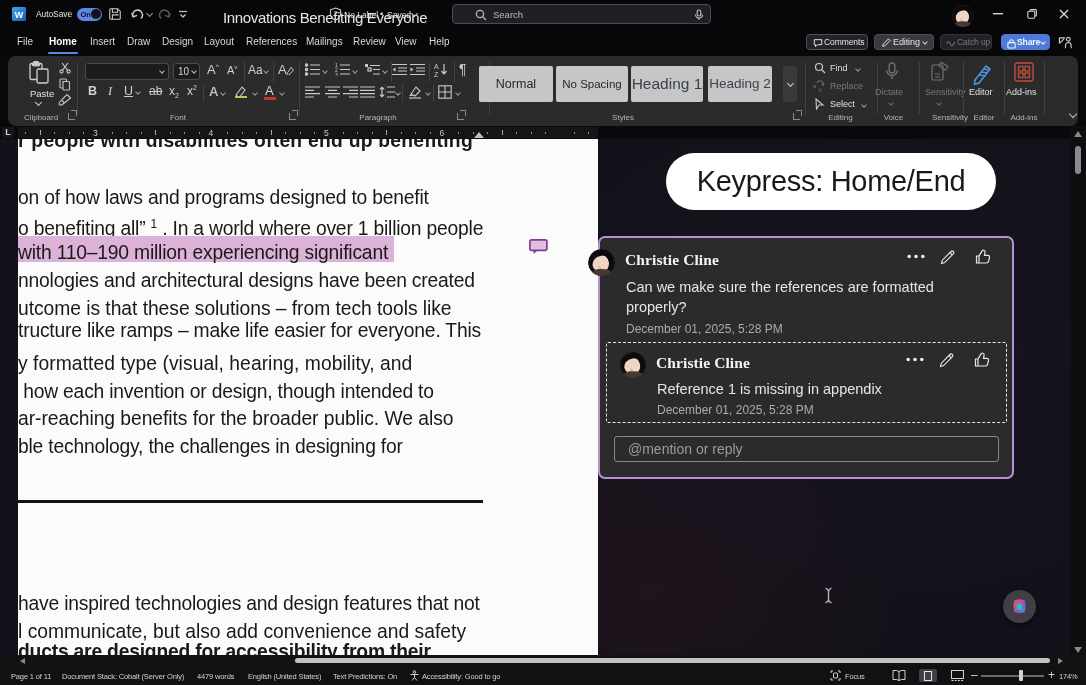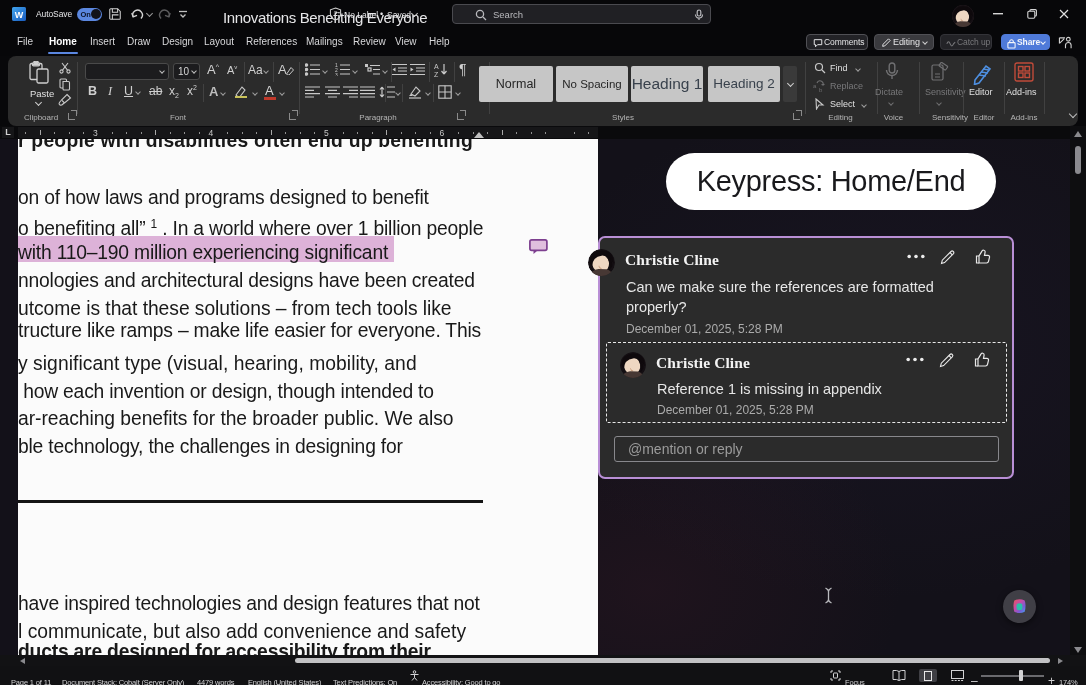--- a/index.html
+++ b/index.html
@@ -60,21 +60,21 @@
 .cavatar { border-radius:50%; overflow:hidden; position:absolute; }
 
 
 #hscroll { position:absolute; left:0; top:655px; width:1086px; height:11px; background:#121214; }
 #hthumb { position:absolute; left:295px; top:3px; width:755px; height:5px; background:#c2c2c4; border-radius:2.5px; }
 #vscroll { position:absolute; left:1070px; top:126px; width:16px; height:529px; background:#0e0e10; }
 #vthumb { position:absolute; left:5px; top:20px; width:6px; height:28px; background:#8a8a8e; border-radius:3px; }
 
 
 #statusbar { position:absolute; left:0; top:666px; width:1086px; height:19px; background:#111113; }
-.sitem { position:absolute; top:5.5px; font-size:7.5px; letter-spacing:-0.15px; color:#d2d2d4; white-space:nowrap;margin-top:6px; }
+.sitem { position:absolute; top:5.5px; font-size:7.5px; letter-spacing:-0.15px; color:#d2d2d4; white-space:nowrap; }
 </style>
 </head>
 <body>
 
 <div id="titlebar">
   <svg class="abs" style="left:12px;top:7px" width="14" height="14" viewBox="0 0 14 14">
       <rect x="0" y="0" width="14" height="14" rx="2" fill="#2b579a"></rect>
       <rect x="0" y="0" width="14" height="14" rx="2" fill="url(#wg)"></rect>
       <defs>
         <linearGradient id="wg" x1="0" y1="0" x2="1" y2="1">
@@ -335,21 +335,21 @@
     </svg>
   <span class="abs" style="left:448px;top:35px;width:4px;height:4px;border-right:1px solid #9d9d9d;border-bottom:1px solid #9d9d9d;transform:rotate(45deg)"></span>
   <span class="glabel" style="left:340px;width:60px">Paragraph</span>
   <span class="launcher" style="left:449px"></span>
   <div class="gsep" style="left:481px"></div>
 
   
   <div class="stylebox" style="left:471px;width:74px"><span style="font-size:12.5px;line-height:36px">Normal</span></div>
   <div class="stylebox" style="left:548px;width:72px"><span style="font-size:11.5px;line-height:36px">No Spacing</span></div>
   <div class="stylebox" style="left:623px;width:72px"><span style="font-size:15.5px;line-height:36px;color:#39424d">Heading 1</span></div>
-  <div class="stylebox" style="left:700px;width:72px"><span style="font-size:13.5px;line-height:36px;color:#39424d">Heading 2</span></div>
+  <div class="stylebox" style="left:700px;width:64px"><span style="font-size:13.5px;line-height:36px;color:#39424d">Heading 2</span></div>
   <div class="abs" style="left:775px;top:10px;width:14px;height:36px;background:#3a3a3a;border-radius:2px">
     <span class="abs" style="left:5px;top:15px;width:5px;height:5px;border-right:1.2px solid #cfcfcf;border-bottom:1.2px solid #cfcfcf;transform:rotate(45deg)"></span>
   </div>
   <span class="glabel" style="left:590px;width:50px">Styles</span>
   <span class="launcher" style="left:785px"></span>
   <div class="gsep" style="left:797px"></div>
 
   
   <svg class="abs" style="left:806px;top:6px" width="12" height="12" viewBox="0 0 12 12" fill="none" stroke="#c8c8c8" stroke-width="1.2">
       <circle cx="5" cy="5" r="3.5"></circle>
@@ -504,21 +504,21 @@
 <div id="canvas">
   <div id="page">
     <div class="dline" style="top:-12.5px;font-weight:bold;letter-spacing:0.25px">r people with disabilities often end up benefiting</div>
     <div class="dline" style="top:44.7px">on of how laws and programs designed to benefit</div>
     <div class="dline" style="top:72.4px">o benefiting all” <sup style="font-size:12px">1</sup> . In a world where over 1 billion people</div>
     <div class="abs" style="left:0px;top:97px;width:376px;height:26px;background:#ddb2d8"></div>
     <div class="dline" style="top:100.1px">with 110–190 million experiencing significant</div>
     <div class="dline" style="top:127.8px">nnologies and architectural designs have been created</div>
     <div class="dline" style="top:155.5px;letter-spacing:-0.05px">utcome is that these solutions – from tech tools like</div>
     <div class="dline" style="top:178px">tructure like ramps – make life easier for everyone. This</div>
-    <div class="dline" style="top:210.9px;letter-spacing:0.05px">y significant type (visual, hearing, mobility, and</div>
+    <div class="dline" style="top:210.9px;letter-spacing:0.05px">y formatted type (visual, hearing, mobility, and</div>
     <div class="dline" style="top:238.6px">&nbsp;how each invention or design, though intended to</div>
     <div class="dline" style="top:266.3px;letter-spacing:-0.05px">ar-reaching benefits for the broader public. We also</div>
     <div class="dline" style="top:294px">ble technology, the challenges in designing for</div>
     <div id="docrule" style="top:361px"></div>
     <div class="dline" style="top:450.5px">have inspired technologies and design features that not</div>
     <div class="dline" style="top:478.8px;letter-spacing:0px">l communicate, but also add convenience and safety</div>
     <div class="dline" style="top:498.8px;font-weight:bold">ducts are designed for accessibility from their</div>
   </div>
 
   <svg class="abs" style="left:529px;top:100px" width="20" height="15" viewBox="0 0 20 15">

